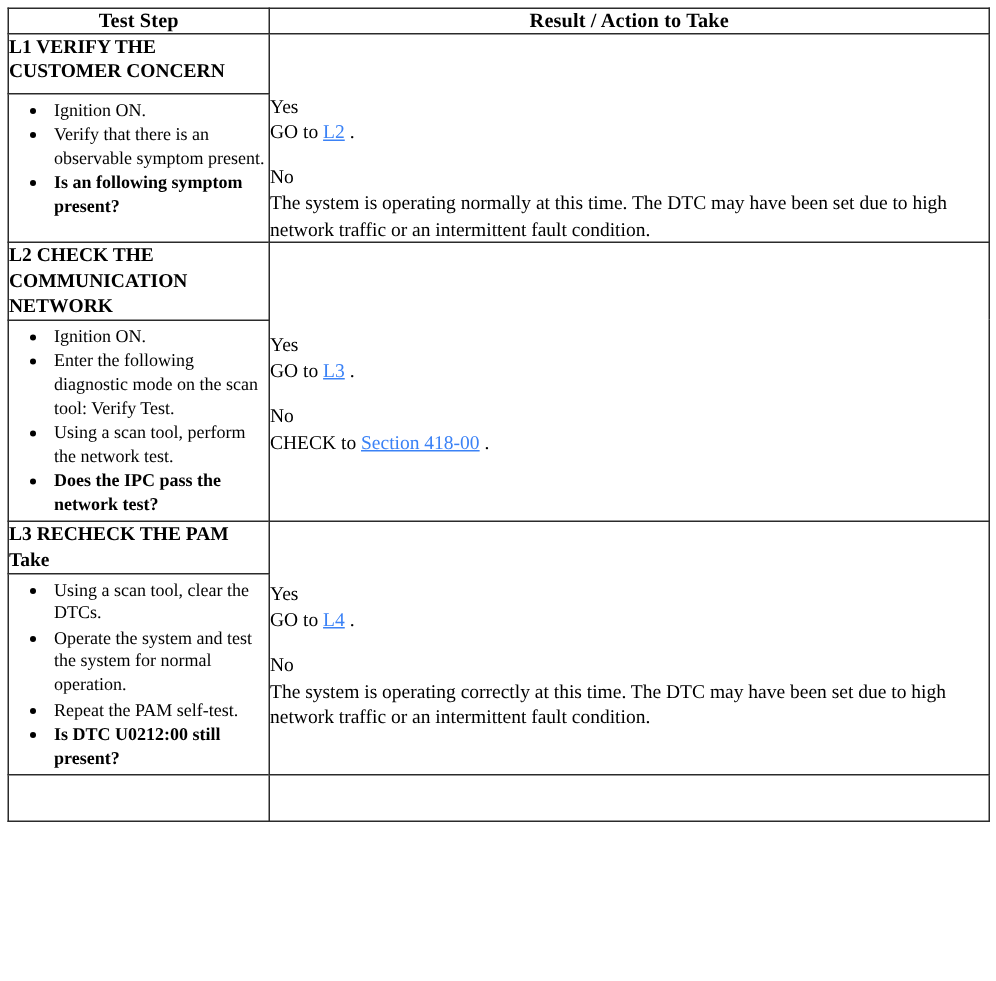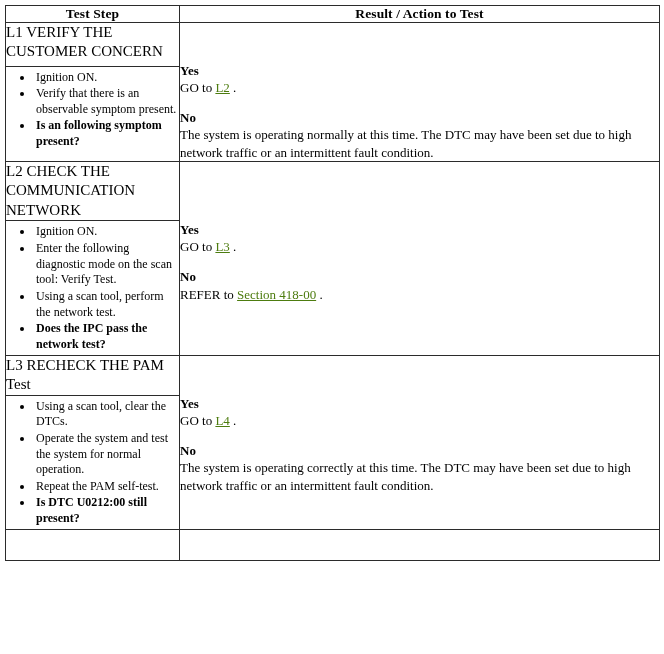--- a/index.html
+++ b/index.html
@@ -47,22 +47,22 @@
     text-align: center;
     font-weight: bold;
     font-size: 13.5px;
     padding: 4px 2px 5px 2px;
     line-height: 1.15;
     letter-spacing: 0.1px;
   }
 
   
   td.step-title {
-    font-weight: normal;
-    font-size: 15px;
+    font-weight: bold;
+    font-size: 13px;
     line-height: 1.30;
     padding: 4px 3px 5px 6px;
     text-transform: none;
   }
 
   
   td.step-body {
     padding: 3px 4px 6px 4px;
   }
   td.step-body ul {
@@ -80,50 +80,50 @@
     font-weight: bold;
   }
 
   
   td.result {
     padding: 3px 5px 5px 5px;
     font-size: 13px;
     line-height: 1.33;
   }
   .res-label {
-    font-weight: bold;
+    font-weight: normal;
     margin: 0;
   }
   .res-text {
     margin: 0 0 0 0;
   }
   .res-gap {
     height: 13px;
   }
   a.doclink {
-    color: #4d7c0f;
+    color: #3b82f6;
     text-decoration: underline;
   }
 
   
   .blank-pad { display: block; }
 </style>
 </head>
 <body>
 
 <div class="page">
   <table class="pinpoint">
     <colgroup>
       <col class="c-step">
       <col class="c-result">
     </colgroup>
     <thead>
       <tr>
         <th class="hdr">Test Step</th>
-        <th class="hdr">Result / Action to Test</th>
+        <th class="hdr">Result / Action to Take</th>
       </tr>
     </thead>
     <tbody>
 
       <tr>
         <td class="step-title">L1 VERIFY THE CUSTOMER CONCERN</td>
         <td rowspan="2" class="result">
           <div class="blank-pad" style="height:39px"></div>
           <div class="res-label">Yes</div>
           <div class="res-text"><span>GO to </span><a class="doclink" href="#">L2</a><span> .</span></div>
@@ -143,36 +143,36 @@
       </tr>
 
       <tr>
         <td class="step-title">L2 CHECK THE COMMUNICATION NETWORK</td>
         <td rowspan="2" class="result">
           <div class="blank-pad" style="height:59px"></div>
           <div class="res-label">Yes</div>
           <div class="res-text"><span>GO to </span><a class="doclink" href="#">L3</a><span> .</span></div>
           <div class="res-gap"></div>
           <div class="res-label">No</div>
-          <div class="res-text"><span>REFER to </span><a class="doclink" href="#">Section 418-00</a><span> .</span></div>
+          <div class="res-text"><span>CHECK to </span><a class="doclink" href="#">Section 418-00</a><span> .</span></div>
         </td>
       </tr>
       <tr>
         <td class="step-body">
           <ul>
             <li>Ignition ON.</li>
             <li>Enter the following diagnostic mode on the scan tool: Verify Test.</li>
             <li>Using a scan tool, perform the network test.</li>
             <li class="q">Does the IPC pass the network test?</li>
           </ul>
         </td>
       </tr>
 
       <tr>
-        <td class="step-title">L3 RECHECK THE PAM Test</td>
+        <td class="step-title">L3 RECHECK THE PAM Take</td>
         <td rowspan="2" class="result">
           <div class="blank-pad" style="height:39px"></div>
           <div class="res-label">Yes</div>
           <div class="res-text"><span>GO to </span><a class="doclink" href="#">L4</a><span> .</span></div>
           <div class="res-gap"></div>
           <div class="res-label">No</div>
           <div class="res-text">The system is operating correctly at this time. The DTC may have been set due to high network traffic or an intermittent fault condition.</div>
         </td>
       </tr>
       <tr>

